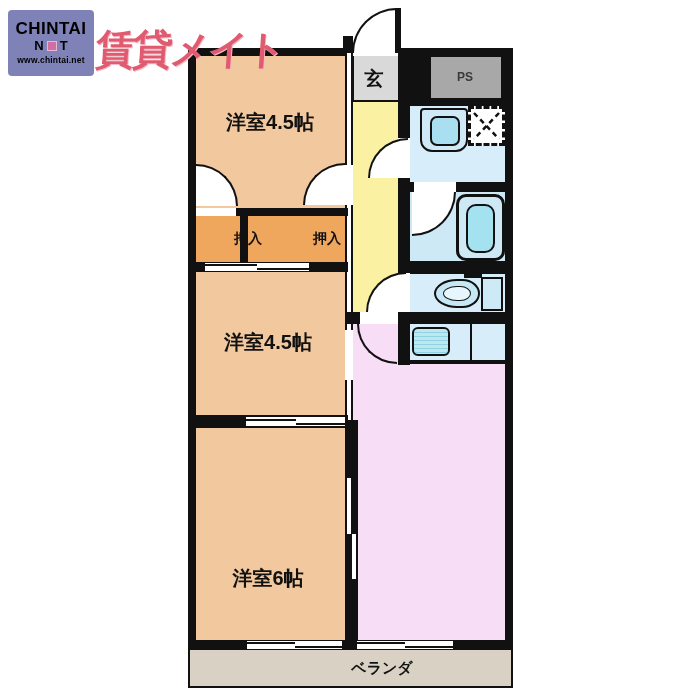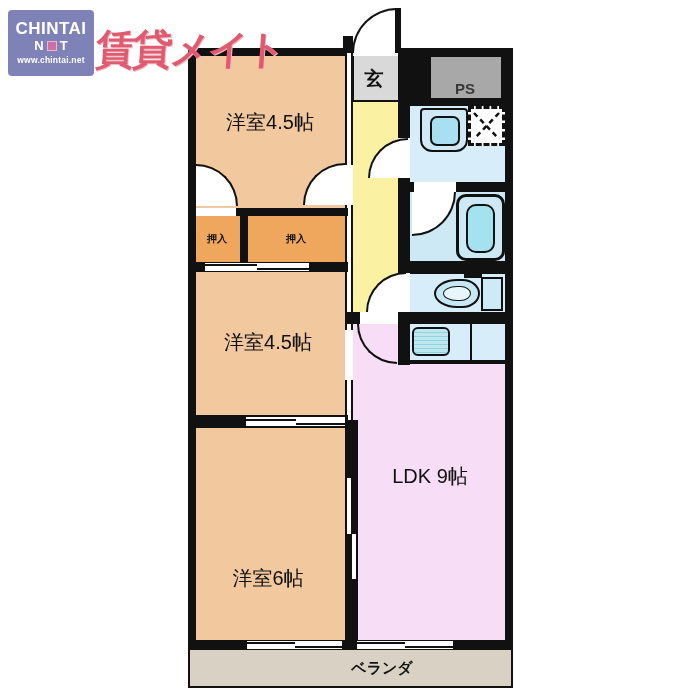--- a/index.html
+++ b/index.html
@@ -5,21 +5,21 @@
   * { box-sizing: border-box; margin: 0; padding: 0; }
   html,body { background:#fff; }
   #canvas {
     position: relative; width: 700px; height: 700px;
     background: #fff; overflow: hidden;
     font-family: "Liberation Sans", "DejaVu Sans", sans-serif;
   }
   .abs { position: absolute; }
   
   .logo-box { left:8px; top:10px; width:86px; height:66px; background:#7f82b7; border-radius:4px;
-              z-index:9; text-align:center; color:#ffffff; }
+              z-index:9; text-align:center; color:#000000; }
   .logo-main { display:block; margin-top:9px; font-size:17px; font-weight:bold; letter-spacing:0.5px; }
   .logo-net  { display:flex; align-items:center; justify-content:center; gap:3px; font-size:13px; font-weight:bold; line-height:13px; }
   .logo-cube { display:inline-block; width:10px; height:10px; background:#cf6fa4; border:1px solid #e9b6d2; }
   .logo-url  { display:block; margin-top:3px; font-size:8.5px; font-weight:bold; letter-spacing:0.2px; }
   .store-banner { left:100px; top:7px; width:212px; height:21px; background:#7f82b7; border:1px solid #6b6fa5;
                   border-radius:11px; color:#fff; font-size:13px; font-weight:bold; text-align:center;
                   line-height:19px; z-index:9; }
   .brand-name { left:96px; top:22px; z-index:9; color:#e05a70; font-size:40px; font-weight:bold;
                 letter-spacing:-3px; transform:skewX(-4deg); text-shadow:1px 1px 0 #f3b9c4; }
   
@@ -57,23 +57,23 @@
                border:2px solid #111; border-radius:10px; }
   .toilet-bowl { background:#c6e7f4; border:2px solid #111; border-radius:50% 38% 38% 50% / 50% 50% 50% 50%; }
   .toilet-bowl-inner { position:absolute; left:7px; top:5px; width:28px; height:15px; background:#e6f6fc;
                border:1px solid #111; border-radius:50% 38% 38% 50% / 50% 50% 50% 50%; }
   .toilet-tank { background:#cfeaf7; border:2px solid #111; }
   .toilet-bar { background:#111; }
   .sink { background:repeating-linear-gradient(#bfe7f0 0 3px, #8fd2e2 3px 4px); border:2px solid #111; border-radius:6px; }
   .counter-div { background:#111; z-index:5; }
   
   .lbl { z-index:6; color:#111; white-space:nowrap; transform:translate(-50%,-50%); text-align:center; }
-  .lbl-room { font-size:20px; font-weight:400; }
-  .lbl-sm { font-size:10px; font-weight:600; }
-  .lbl-ps { font-size:15px; font-weight:bold; color:#3a3a3a;margin-top:11px; }
+  .lbl-room { font-size:20px; font-weight:700; }
+  .lbl-sm { font-size:14px; font-weight:600;margin-left:31px; }
+  .lbl-ps { font-size:12px; font-weight:bold; color:#3a3a3a; }
   .lbl-entry { font-size:19px; font-weight:600; }
   .lbl-ver { font-size:15px; font-weight:600; }
   svg { display:block; }
 </style>
 </head>
 <body>
 
 <div id="canvas">
 
   <div class="abs logo-box">
@@ -179,20 +179,19 @@
   <div class="abs fix toilet-bowl" style="left:434px;top:279px;width:46px;height:29px;">
     <div class="toilet-bowl-inner"></div>
   </div>
   <div class="abs fix toilet-tank" style="left:481px;top:277px;width:22px;height:34px;"></div>
   <div class="abs fix sink" style="left:412px;top:327px;width:38px;height:29px;"></div>
   <div class="abs counter-div" style="left:470px;top:324px;width:2px;height:36px;"></div>
 
   <div class="abs lbl lbl-room" style="left:270px;top:122px;">洋室4.5帖</div>
   <div class="abs lbl lbl-room" style="left:268px;top:342px;">洋室4.5帖</div>
   <div class="abs lbl lbl-room" style="left:268px;top:530px;margin-top:48px;">洋室6帖</div>
-  <div class="abs lbl lbl-room" style="left:430px;top:476px;">LDK 9帖</div>
   <div class="abs lbl lbl-sm" style="left:217px;top:239px;">押入</div>
   <div class="abs lbl lbl-sm" style="left:296px;top:239px;">押入</div>
   <div class="abs lbl lbl-entry" style="left:374px;top:79px;">玄</div>
   <div class="abs lbl lbl-ps" style="left:465px;top:77px;">PS</div>
   <div class="abs lbl lbl-ver" style="left:350px;top:668px;margin-left:32px;">ベランダ</div>
 
 </div>
 
 </body></html>

